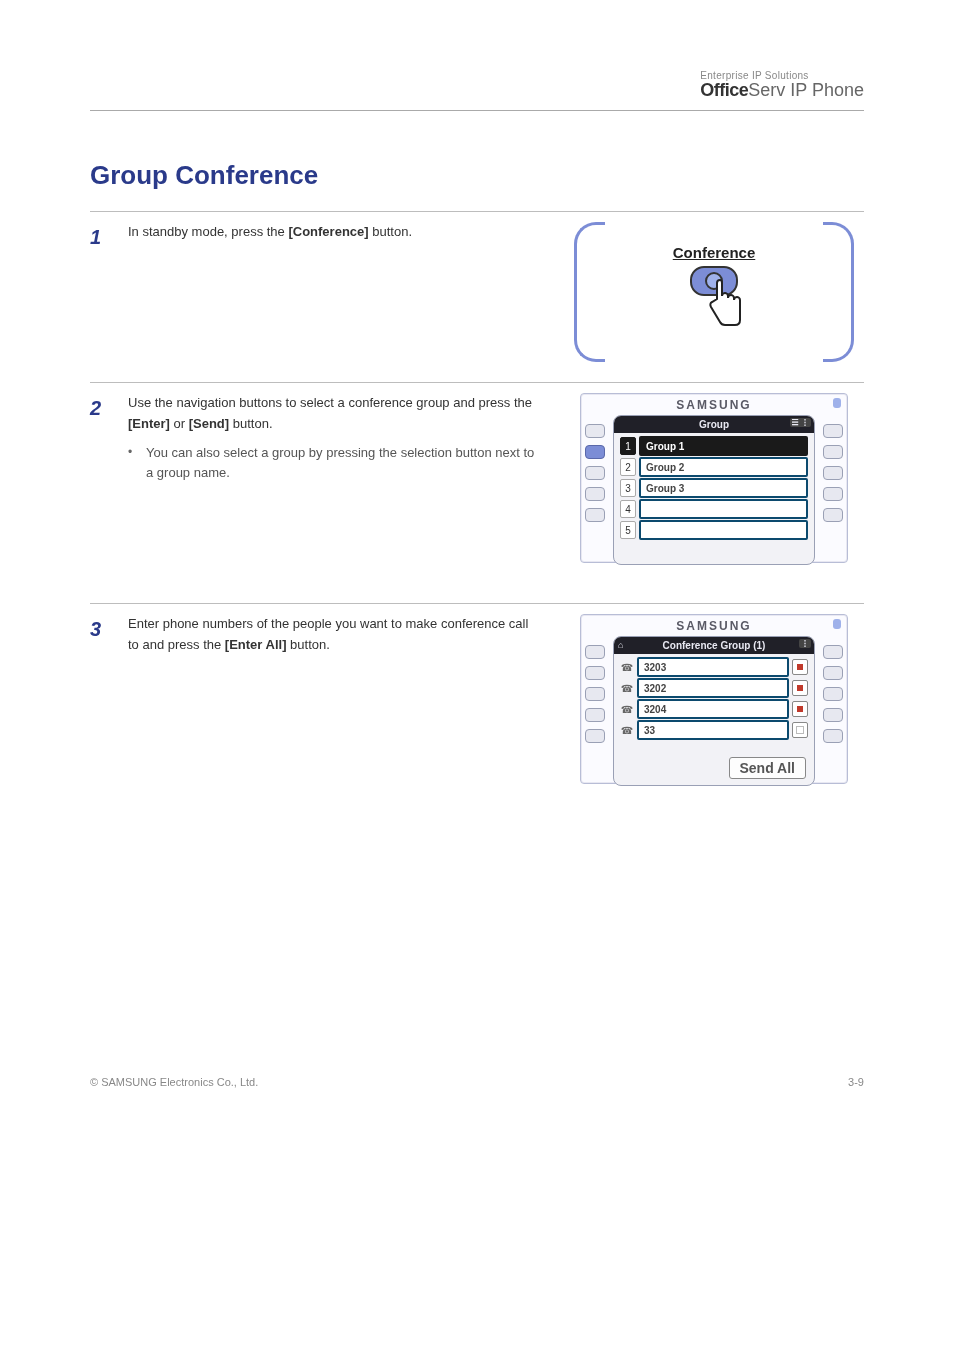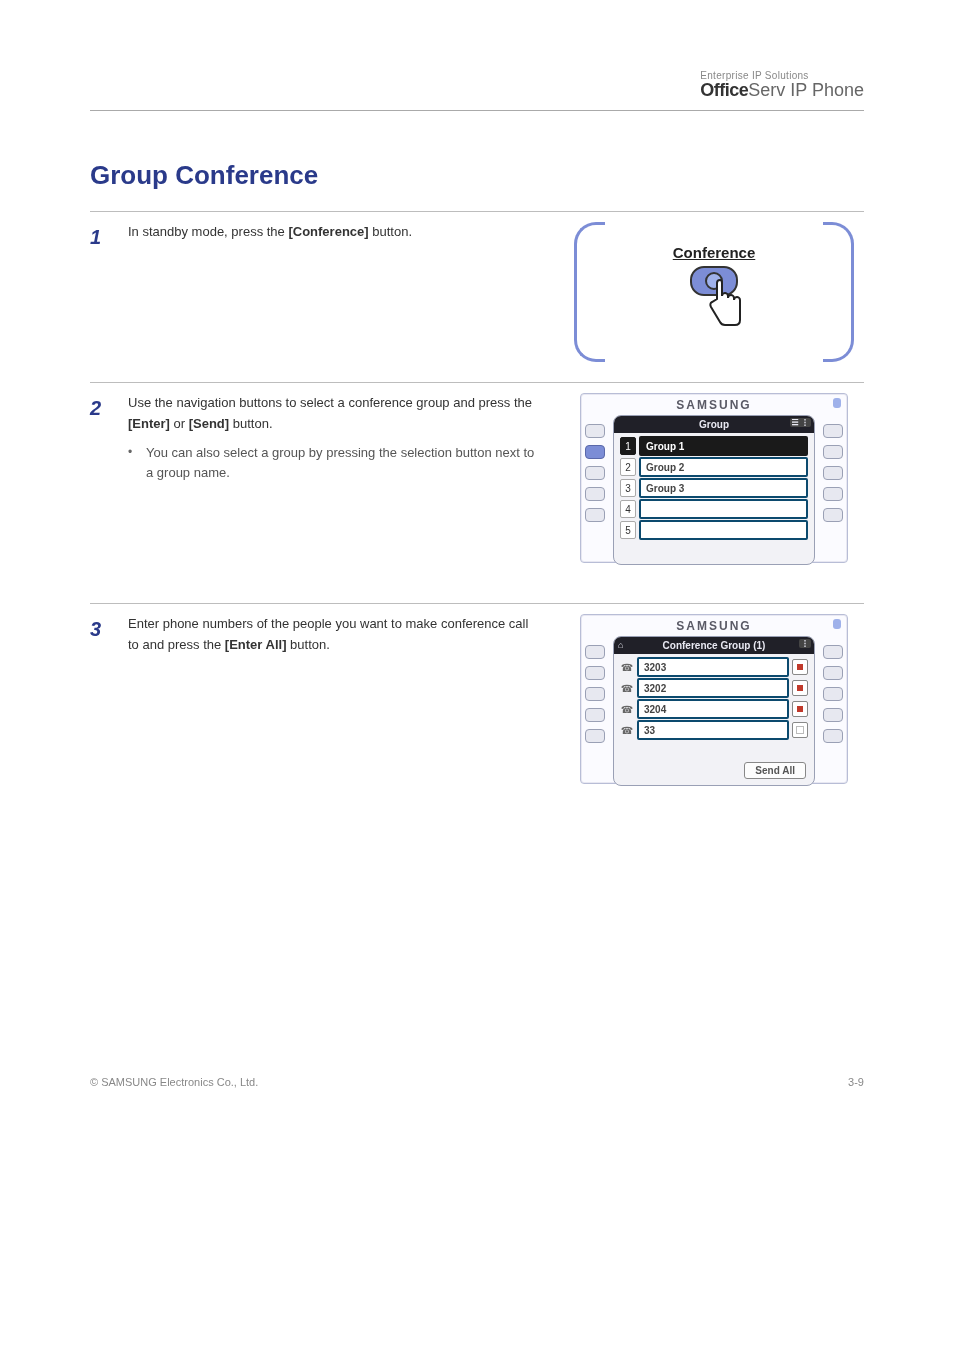--- a/index.html
+++ b/index.html
@@ -320,21 +320,21 @@
     height: 6px;
     background: #c0392b;
   }
   .row .stop.empty .sq { background: transparent; border:1px solid #bbb; }
   .sendall {
     position: absolute;
     right: 8px;
     bottom: 6px;
     border: 1px solid #888;
     background: #fdfdfd;
-    font-size: 10px;
+    font-size: 14px;
     padding: 2px 10px;
     border-radius: 3px;
     color: #555;
     font-weight: 600;
   }
 
   .footer {
     position: absolute;
     bottom: 42px;
     left: 90px;

